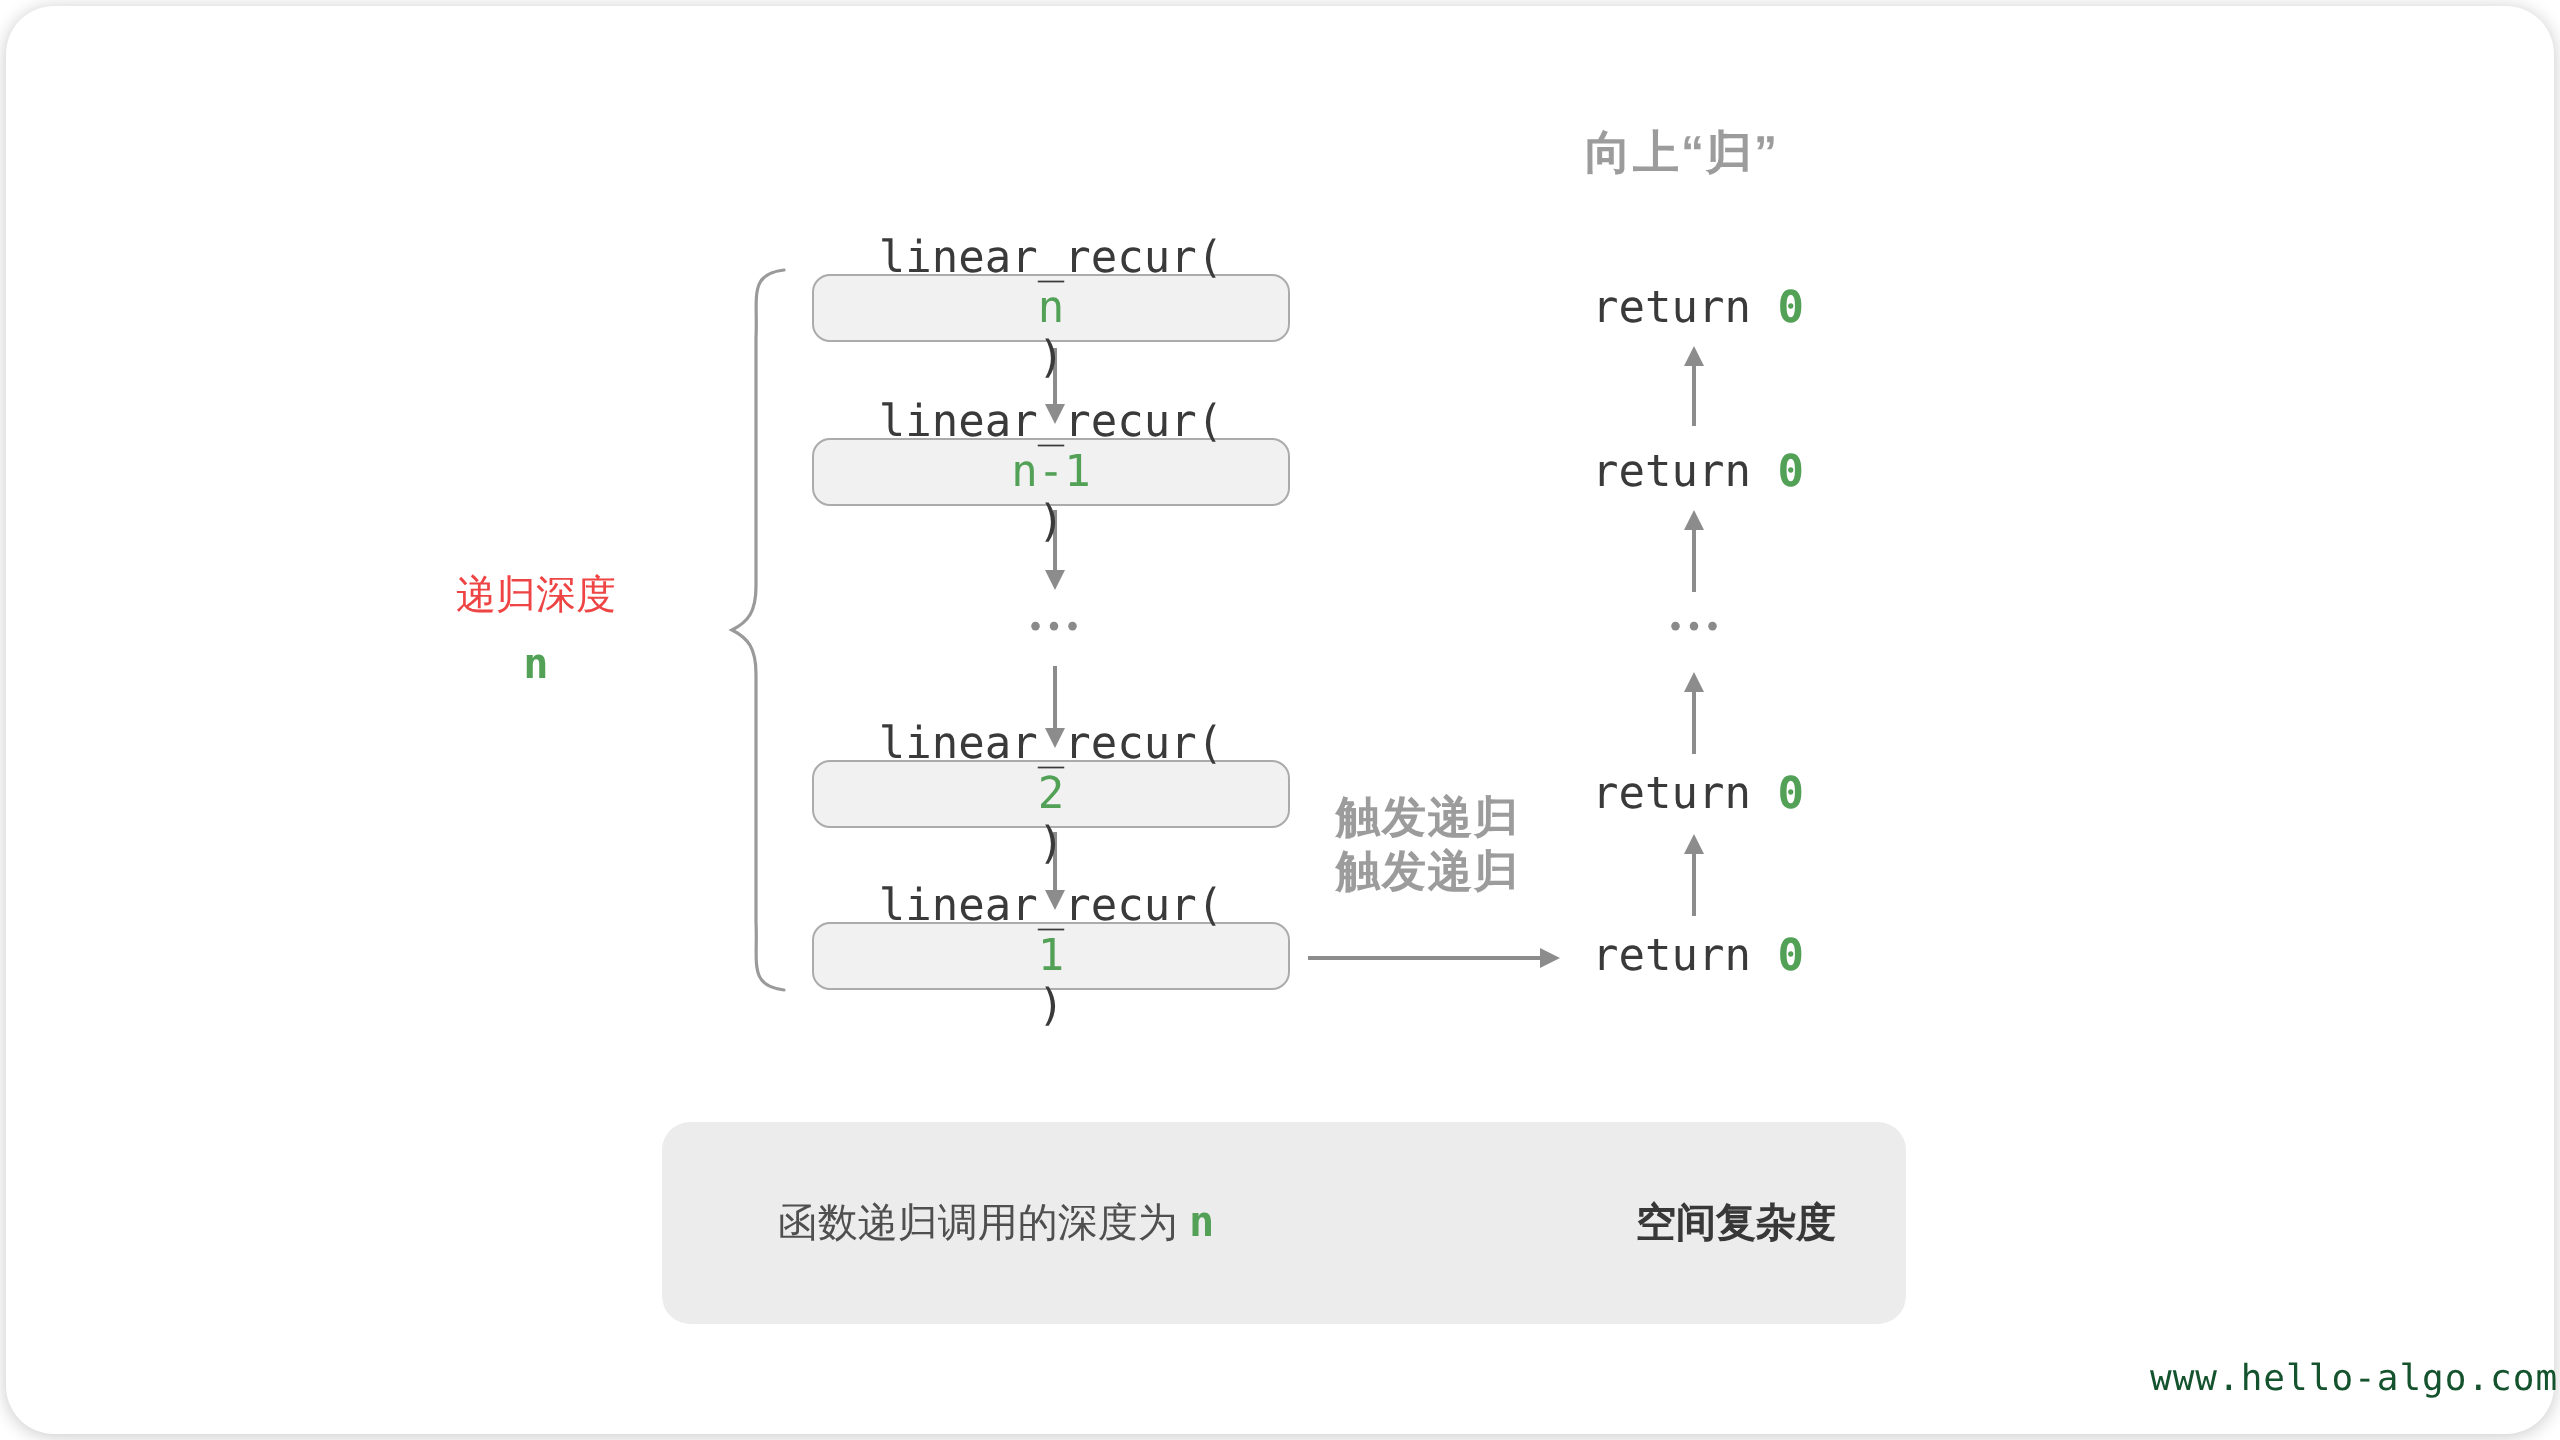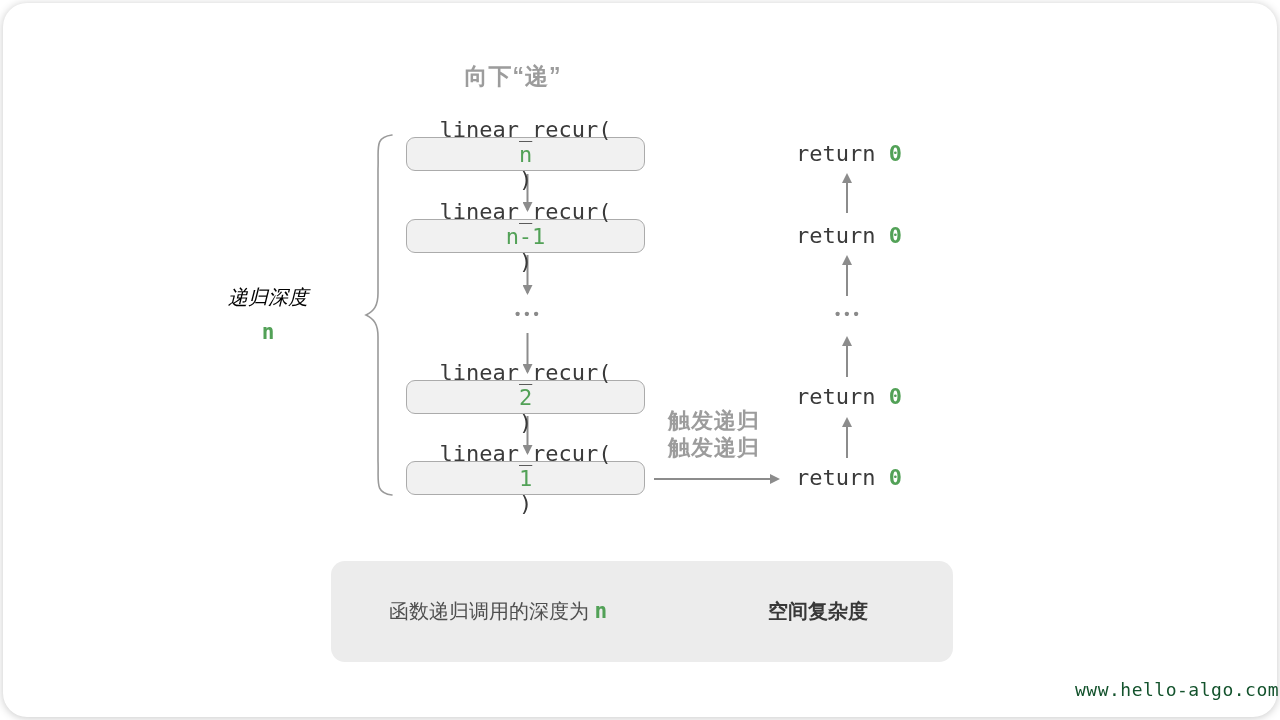--- a/index.html
+++ b/index.html
@@ -33,35 +33,35 @@
   .ret-row { position:absolute; left:780px; width:132px; height:26px; line-height:26px;
              text-align:center; font-size:22px; color:var(--code-dark,#3A3A3A); }
   #ret-0 { top:138px; } #ret-1 { top:220px; } #ret-2 { top:381px; } #ret-3 { top:462px; }
 
   .dots { position:absolute; top:301px; width:100px; text-align:center;
           font-size:15px; font-weight:bold; letter-spacing:4px; color:#8A8A8A; line-height:20px; }
   #dots-left { left:476px; } #dots-right { left:796px; }
 
   .depth-label { position:absolute; left:200px; top:281px; width:130px;
                  display:flex; flex-direction:column; align-items:center; row-gap:9px; }
-  .depth-title { font-size:20px; color:#000000;font-style:italic; }
+  .depth-title { font-size:20px; color:#ef4444; }
   .depth-var   { font-size:21px; }
 
-  .trigger-label { position:absolute; left:646px; top:404px; width:130px; text-align:center;
+  .trigger-label { position:absolute; left:646px; top:392px; width:130px; text-align:center;
                    font-size:22px; line-height:27px; font-weight:bold;
                    color:var(--label-gray,#9C9C9C); letter-spacing:1px; }
 
   .summary-box { position:absolute; left:328px; top:558px; width:622px; height:101px;
                  background:#ECECEC; border-radius:14px; }
   .summary-left { position:absolute; left:330px; top:558px; width:330px; height:101px;
                   display:flex; flex-direction:column; align-items:center; justify-content:center;
                   row-gap:7px; font-size:20px; color:#4F4F4F;gap:28px; }
   .summary-left .mono { font-size:21px; }
   .summary-right { position:absolute; left:765px; top:558px; width:150px; height:101px;
-                   display:flex; flex-direction:column; align-items:flex-start; justify-content:center;
+                   display:flex; flex-direction:column; align-items:flex-end; justify-content:center;
                    row-gap:8px; }
   .summary-title { font-size:20px; font-weight:bold; color:#383838; }
   .summary-result { font-size:22px; font-weight:bold; }
   .summary-result .mono { font-size:22px; }
 
   .watermark { position:absolute; left:1072px; top:676px; font-size:18px;
                color:#14532d; letter-spacing:0.5px; }
 </style>
 </head>
 <body>
@@ -86,21 +86,21 @@
     <line class="arrow" x1="844" y1="455" x2="844" y2="416" marker-end="url(#ah)"></line>
 
     <line class="arrow" x1="651" y1="476" x2="775" y2="476" marker-end="url(#ah)"></line>
 
     <path class="brace" d="M 389 132 C 371 134, 376 146, 375 166 L 375 290 C 375 303, 371 308, 363 312
              C 371 316, 375 321, 375 334 L 375 458 C 376 478, 371 490, 389 492"></path>
 
     <polygon class="block-arrow" points="688,605 725,605 725,595 757,611 725,627 725,617 688,617"></polygon>
   </svg>
 
-  <div class="hdr" id="hdr-down">向下“递”</div>
+  <div class="hdr" id="hdr-up">向上“归”</div>
 
   <div class="call-box" id="call-0">
     <span class="mono">linear_recur(</span>
       <span class="mono green">n</span>
       <span class="mono">)</span>
   </div>
   <div class="call-box" id="call-1">
     <span class="mono">linear_recur(</span>
       <span class="mono green">n-1</span>
       <span class="mono">)</span>

